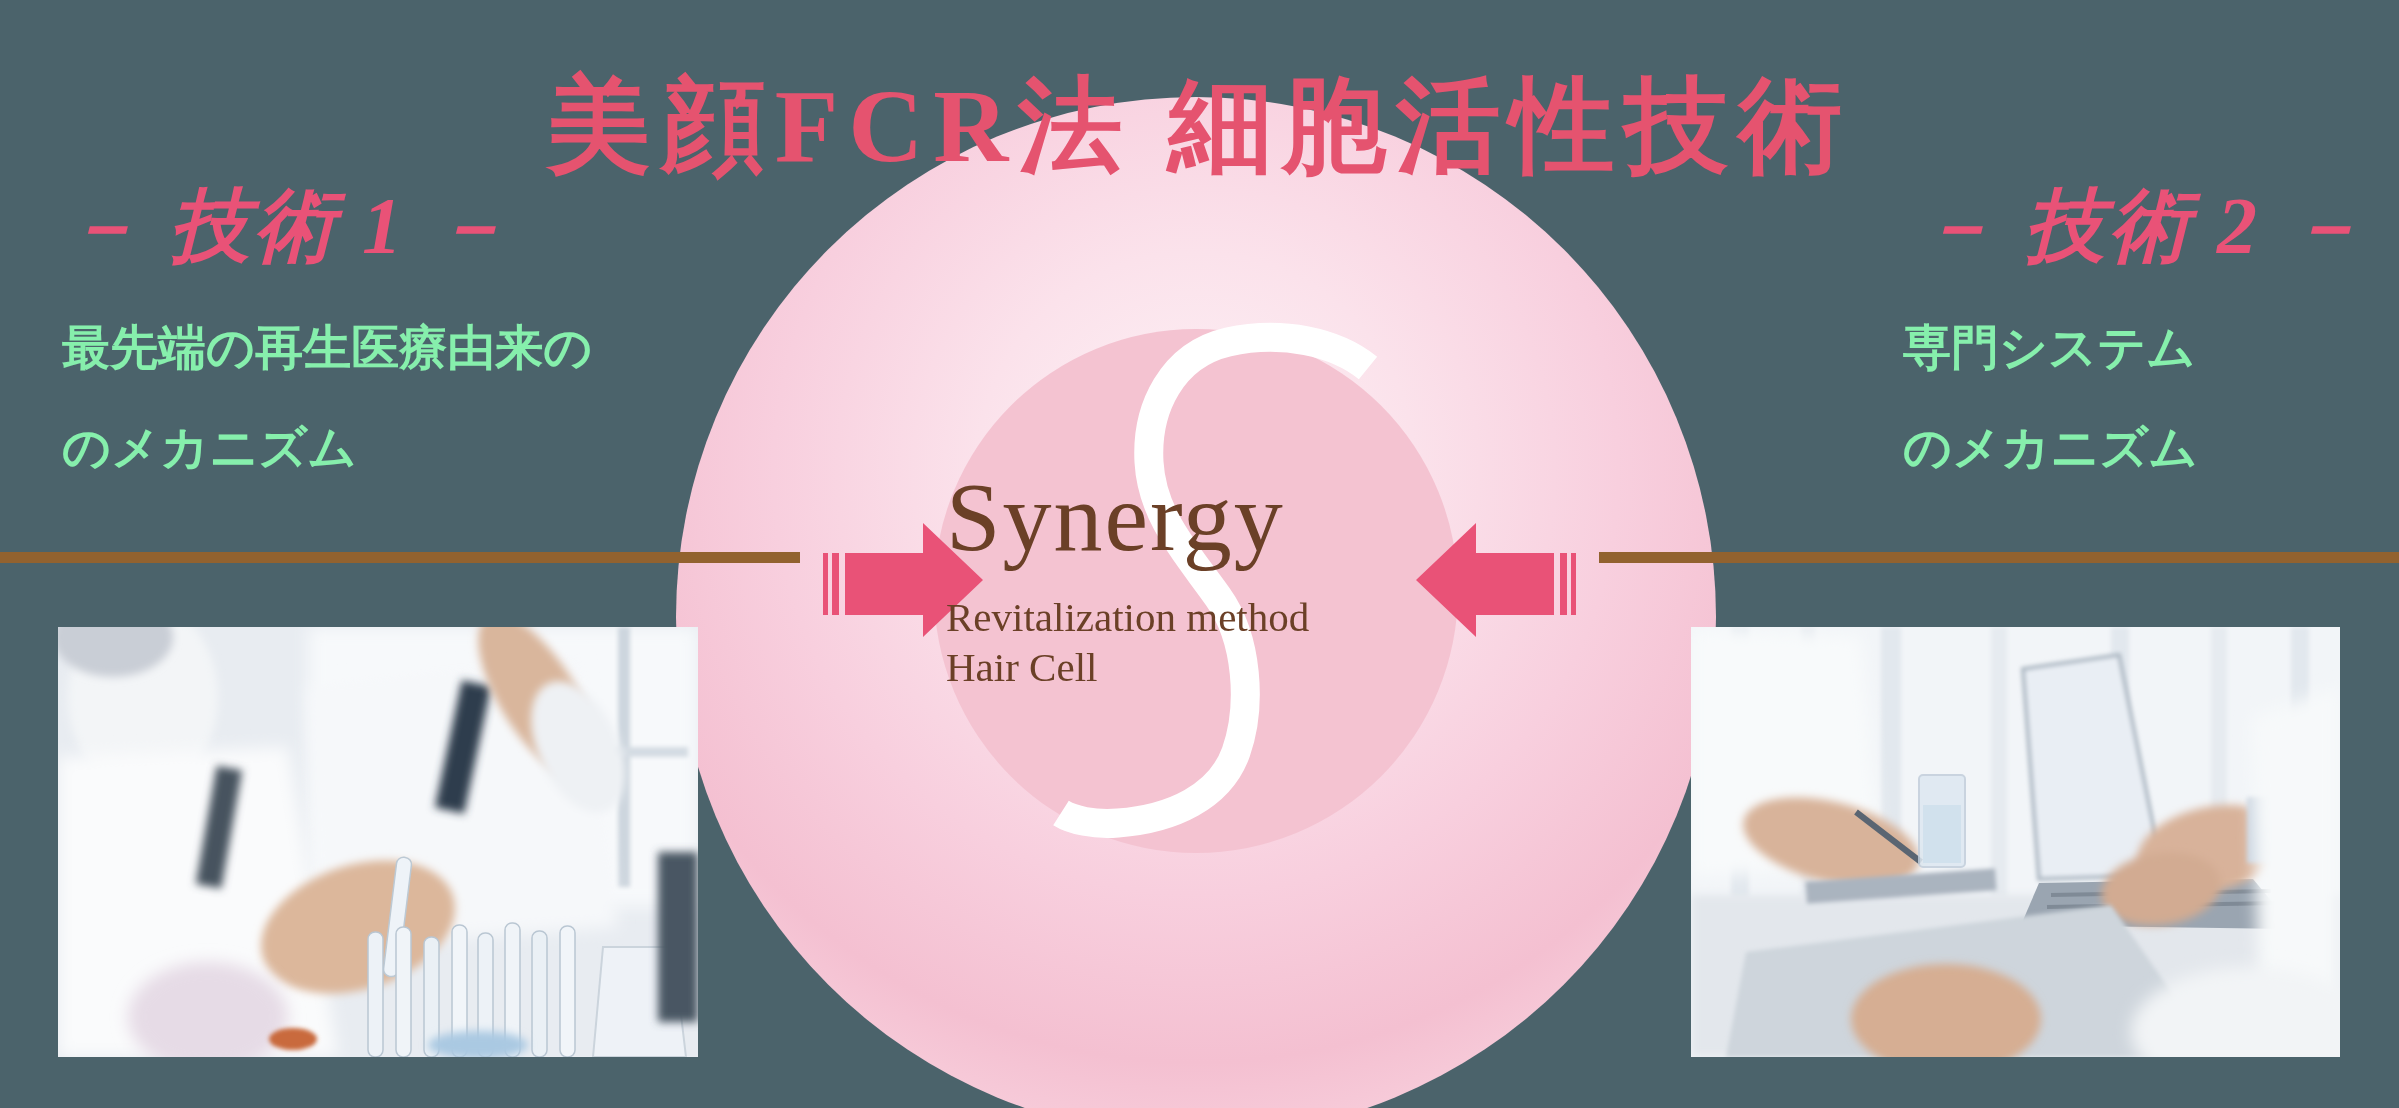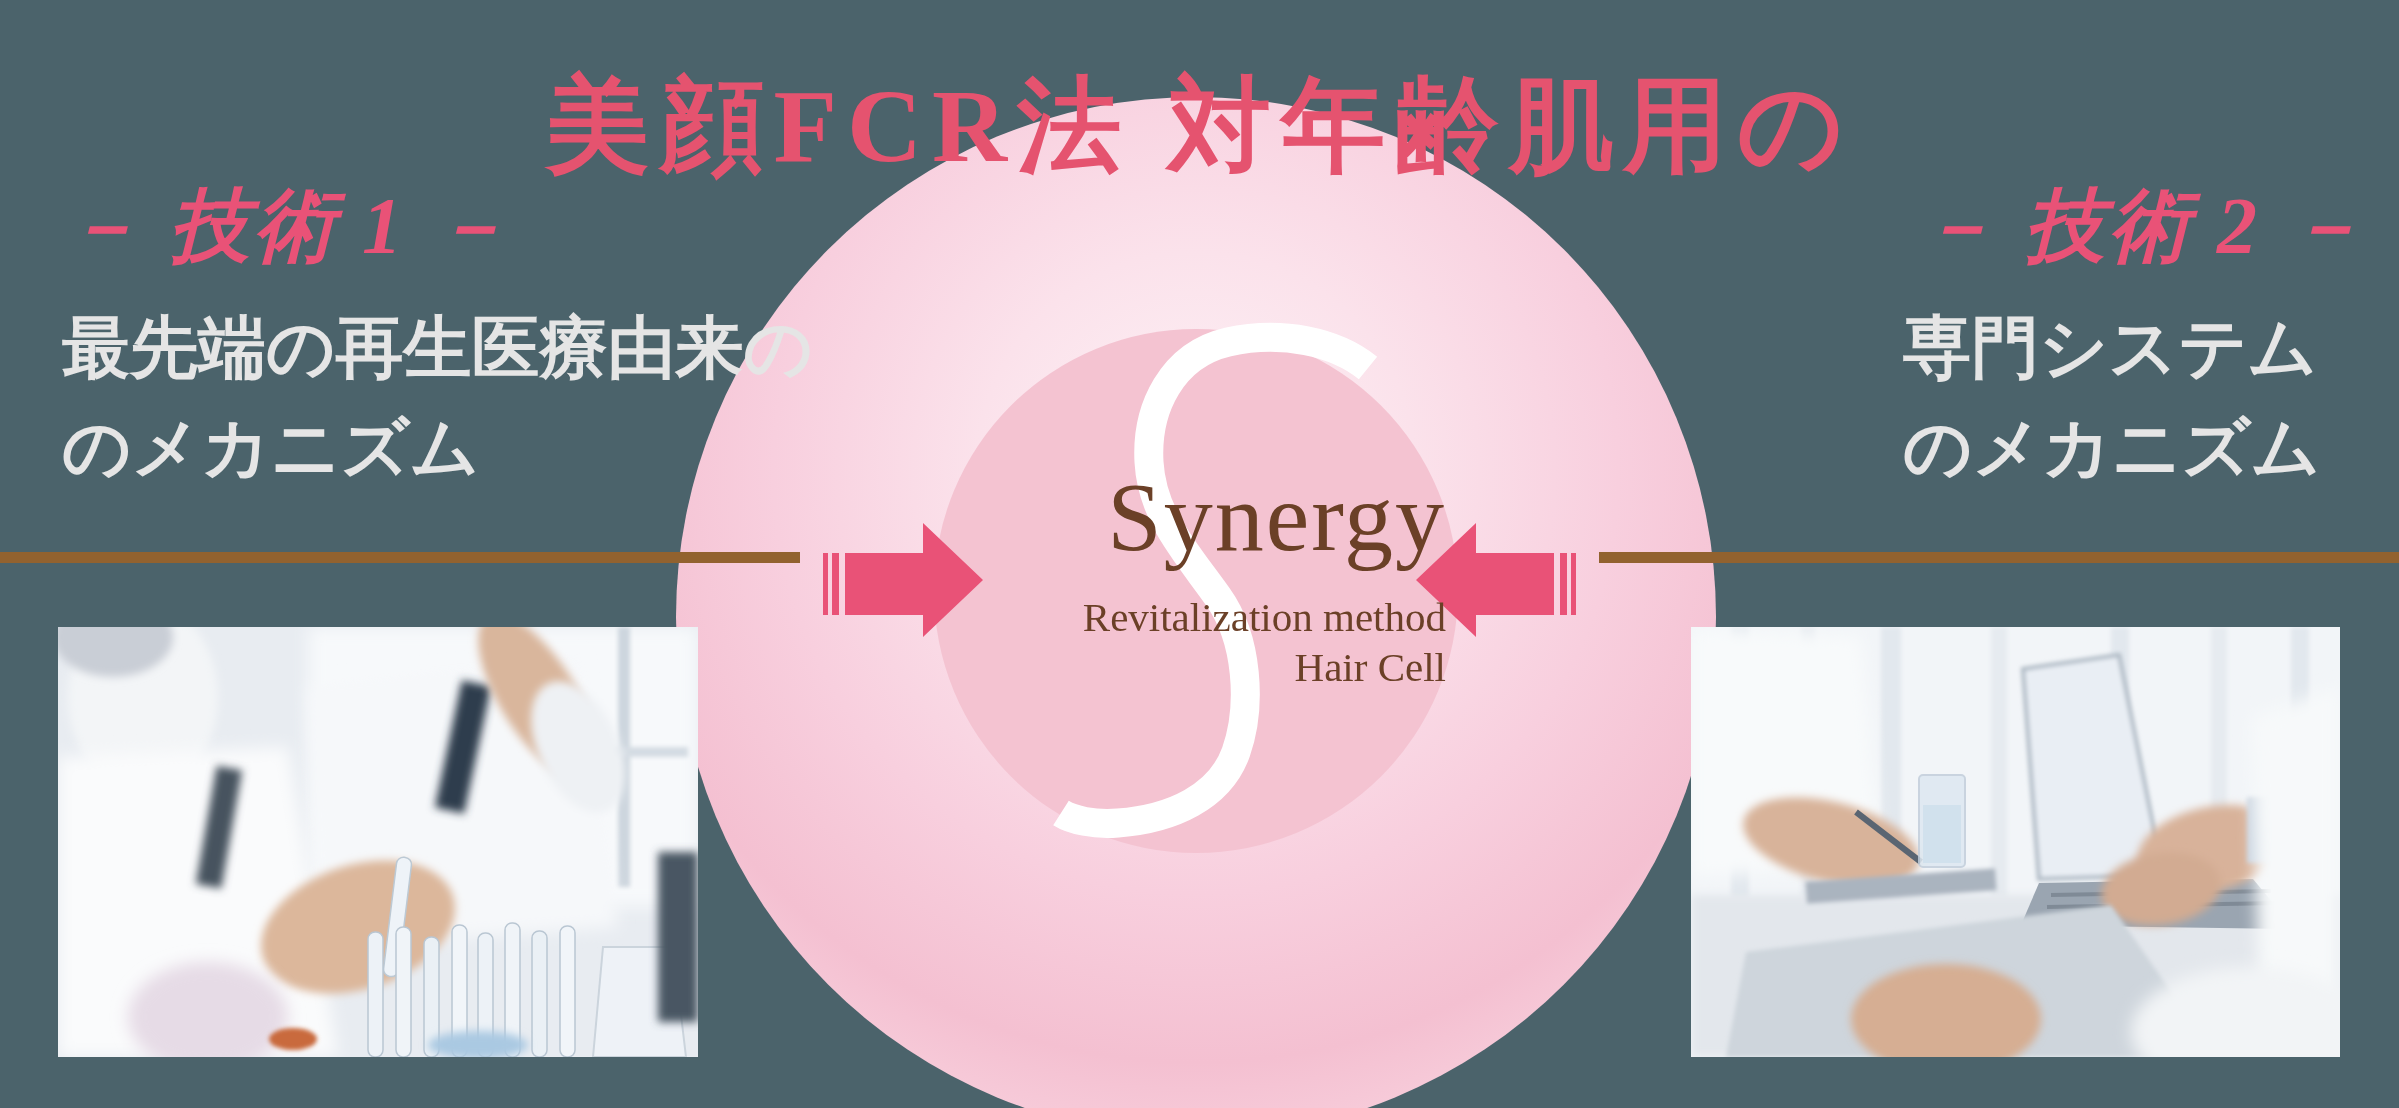--- a/index.html
+++ b/index.html
@@ -24,28 +24,28 @@
     position:absolute;left:0;top:0;width:2399px;text-align:center;
     font-size:104px;line-height:112px;font-weight:600;letter-spacing:10px;
     color:#e5536f;white-space:nowrap;
   }
 
   .tech-block{position:absolute;top:180px;white-space:nowrap;}
   .tech-block .tech-label{
     font-size:80px;line-height:92px;font-weight:600;letter-spacing:4px;color:#e95277;font-style:italic;
   }
   .tech-block .tech-text{
-    margin-top:26px;font-size:68px;line-height:100px;font-weight:600;color:#e5e5e5;
+    margin-top:26px;font-size:48px;line-height:100px;font-weight:600;color:#86efac;
   }
   #tech1{left:62px;}
   #tech2{left:1903px;}
   #tech2 .tech-label{margin-left:14px;}
 
   .synergy{
-    position:absolute;left:946px;top:458px;width:500px;text-align:right;color:#6b4027;font-family:Liberation Serif, serif;
+    position:absolute;left:946px;top:458px;width:500px;text-align:left;color:#6b4027;font-family:Liberation Serif, serif;
   }
   .synergy .synergy-heading{
     font-size:98px;line-height:118px;font-weight:500;letter-spacing:2px;
   }
   .synergy .synergy-sub{
     margin-top:16px;font-size:41px;line-height:50px;font-weight:500;
   }
 
   .photo{position:absolute;top:627px;height:430px;overflow:hidden;}
   #photo-left{left:58px;width:640px;}
@@ -77,21 +77,21 @@
       <rect x="832" y="553" width="7" height="62"></rect>
       <polygon points="845,553 923,553 923,523 983,580 923,637 923,615 845,615"></polygon>
     </g>
     <g fill="#e95277">
       <rect x="1571" y="553" width="5" height="62"></rect>
       <rect x="1560" y="553" width="7" height="62"></rect>
       <polygon points="1554,553 1476,553 1476,523 1416,580 1476,637 1476,615 1554,615"></polygon>
     </g>
   </svg>
 
-  <h1 class="title">美顔FCR法 対年齢肌用の</h1>
+  <h1 class="title">美顔FCR法 細胞活性技術</h1>
 
   <div class="tech-block" id="tech1">
     <div class="tech-label">－ 技術 1 －</div>
     <div class="tech-text">
       <div>最先端の再生医療由来の</div>
       <div>のメカニズム</div>
     </div>
   </div>
 
   <div class="tech-block" id="tech2">

